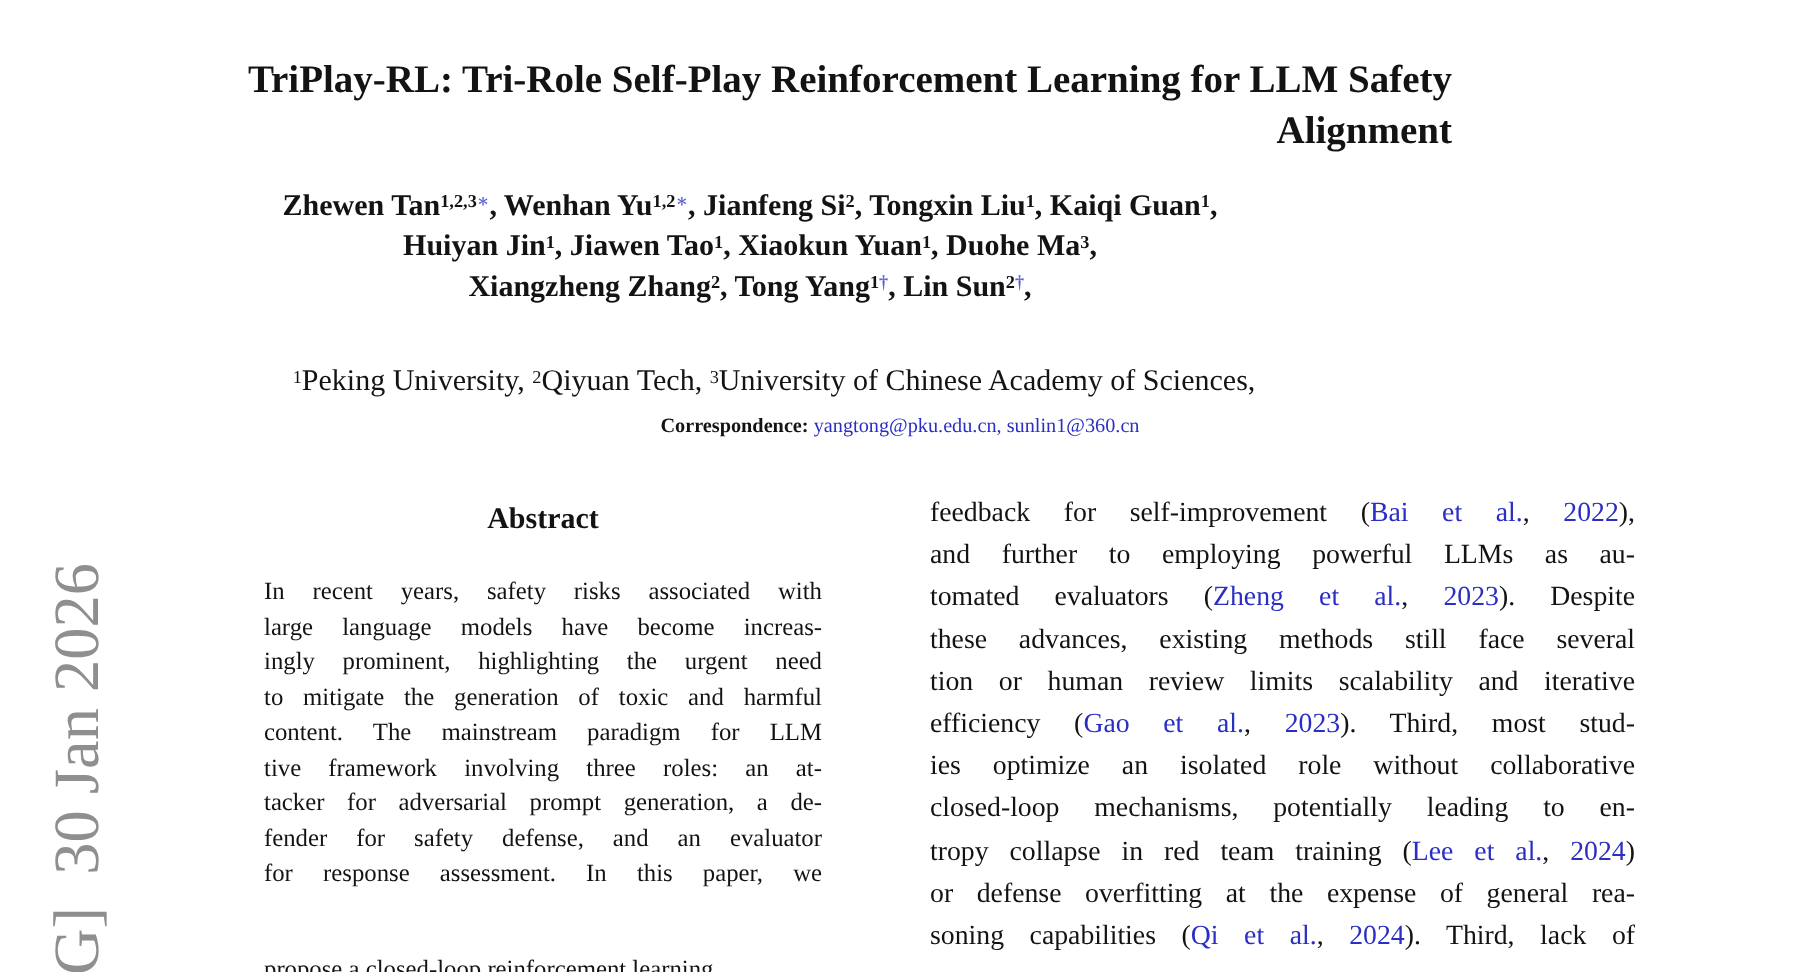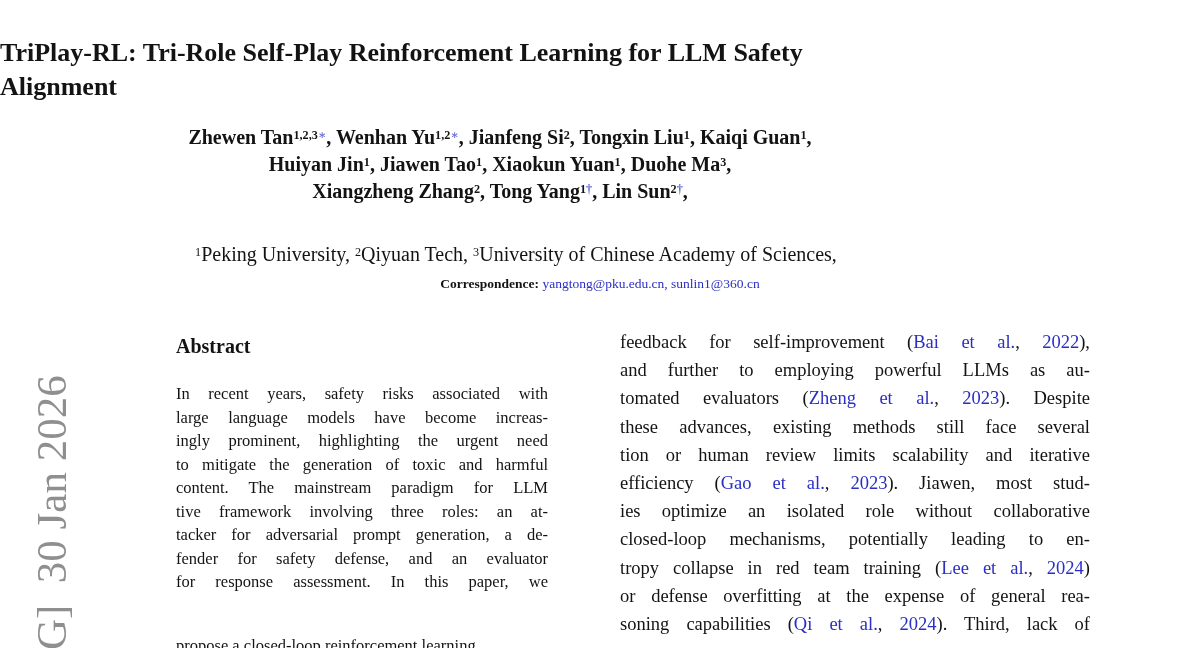--- a/index.html
+++ b/index.html
@@ -16,21 +16,21 @@
     font-family:"Liberation Serif","DejaVu Serif",serif;
   }
   
   .stamp{
     position:absolute;left:30px;top:650px;
     transform:rotate(-90deg);transform-origin:0 0;
     font-size:43px;color:var(--stamp);white-space:pre;line-height:1;
   }
   
   .title{
-    position:absolute;top:36px;left:0;width:968px;text-align:left;
+    position:absolute;top:36px;left:0;width:968px;text-align:right;
     font-size:26px;font-weight:bold;line-height:34px;
   }
   .authors{
     position:absolute;top:124px;left:0;width:1000px;text-align:center;
     font-size:20px;font-weight:bold;line-height:27px;
   }
   sup{
     font-size:61%;line-height:0;position:relative;top:-0.45em;vertical-align:baseline;
   }
   .mark{color:var(--mark);}
@@ -42,21 +42,21 @@
     position:absolute;top:275px;left:0;width:1200px;text-align:center;
     font-size:13.5px;line-height:18px;
   }
   .corr .label{font-weight:bold;}
   .corr .emails{color:var(--link);}
   
   .abstract-col{
     position:absolute;left:176px;top:332px;width:372px;
   }
   .abstract-heading{
-    text-align:left;font-size:20px;font-weight:bold;line-height:28px;
+    text-align:center;font-size:20px;font-weight:bold;line-height:28px;
     margin:0 0 22px 0;
   }
   .abstract-text{font-size:16.5px;line-height:23.5px;}
   .right-col{
     position:absolute;left:620px;top:328px;width:470px;height:320px;
     overflow:hidden;font-size:18.5px;line-height:28.2px;
   }
   .jline{text-align:justify;text-align-last:justify;}
   .jline.natural{text-align-last:auto;margin-top:40px;}
   .link{color:var(--link);}
@@ -100,19 +100,19 @@
       <div class="jline natural">propose a closed-loop reinforcement learning</div>
     </div>
 </div>
 
 <div class="right-col">
     <div class="jline"><span>feedback for self-improvement (</span><span class="link">Bai et al.</span><span>, </span><span class="link">2022</span><span>),</span></div>
     <div class="jline"><span>and further to employing powerful LLMs as au-</span></div>
     <div class="jline"><span>tomated evaluators (</span><span class="link">Zheng et al.</span><span>, </span><span class="link">2023</span><span>). Despite</span></div>
     <div class="jline"><span>these advances, existing methods still face several</span></div>
     <div class="jline"><span>tion or human review limits scalability and iterative</span></div>
-    <div class="jline"><span>efficiency (</span><span class="link">Gao et al.</span><span>, </span><span class="link">2023</span><span>). Jiawen, most stud-</span></div>
+    <div class="jline"><span>efficiency (</span><span class="link">Gao et al.</span><span>, </span><span class="link">2023</span><span>). Third, most stud-</span></div>
     <div class="jline"><span>ies optimize an isolated role without collaborative</span></div>
     <div class="jline"><span>closed-loop mechanisms, potentially leading to en-</span></div>
     <div class="jline"><span>tropy collapse in red team training (</span><span class="link">Lee et al.</span><span>, </span><span class="link">2024</span><span>)</span></div>
     <div class="jline"><span>or defense overfitting at the expense of general rea-</span></div>
     <div class="jline"><span>soning capabilities (</span><span class="link">Qi et al.</span><span>, </span><span class="link">2024</span><span>). Third, lack of</span></div>
   </div>
 
 </body></html>

